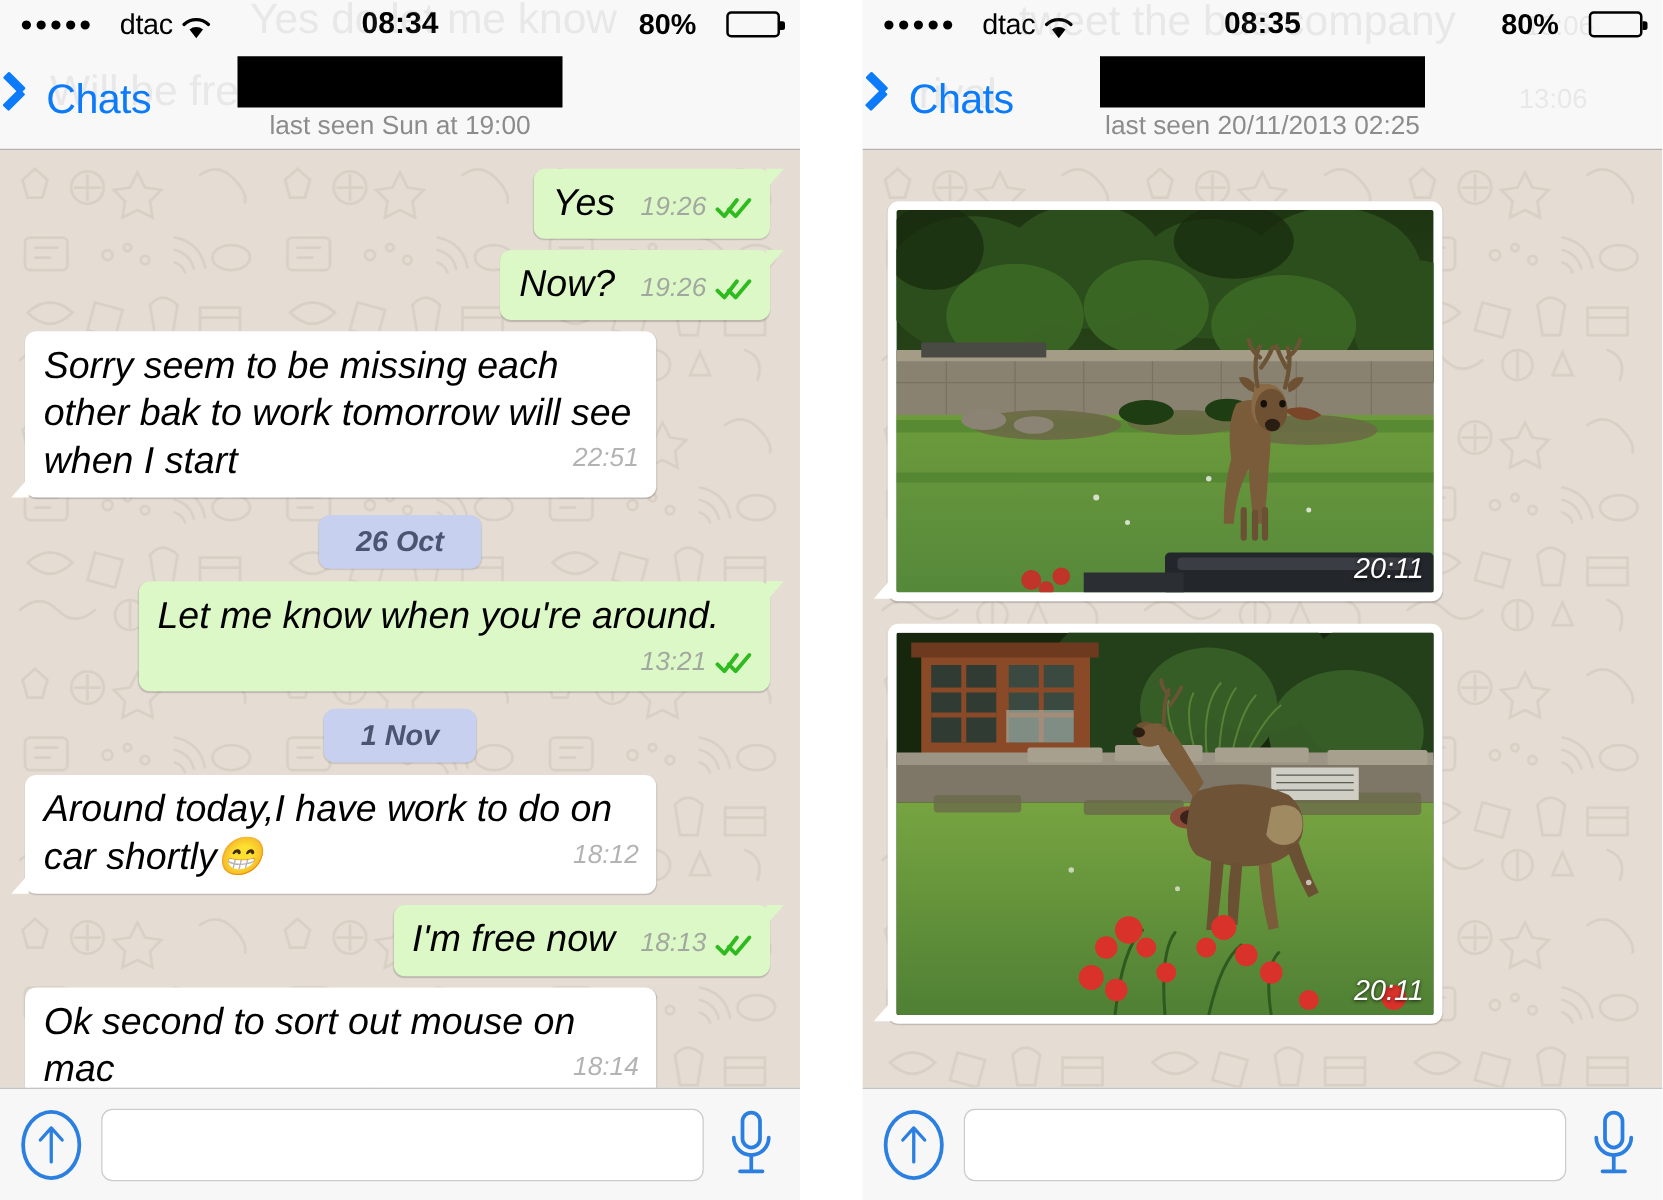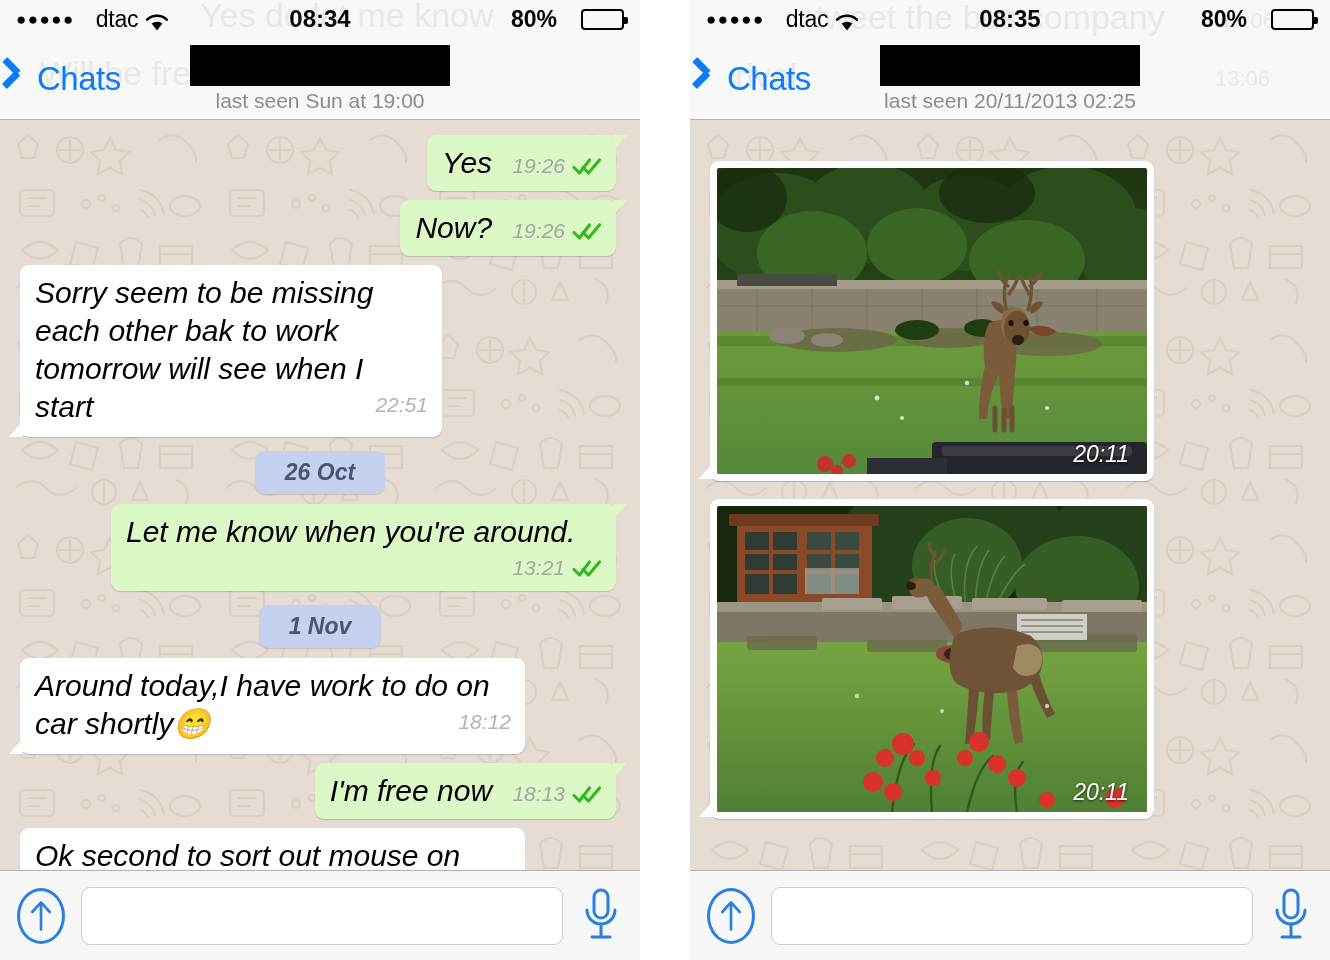--- a/index.html
+++ b/index.html
@@ -160,21 +160,21 @@
   }
   .photo-bubble::after {
     content:""; position:absolute; left:-11px; bottom: 2px;
     width:0; height:0;
     border-right: 14px solid #ffffff;
     border-top: 16px solid transparent;
   }
   .photo { position: relative; width: 430px; height: 306px; overflow: hidden; border-radius: 2px; }
   .photo svg { display:block; width: 100%; height: 100%; }
   .photo .ptime {
-    position: absolute; right: 18px; bottom: 6px;
+    position: absolute; right: 8px; bottom: 6px;
     color: #fff; font-size: 23px;
     text-shadow: 0 1px 3px rgba(0,0,0,0.75);
   }
 
   
   .inputbar {
     flex: 0 0 90px; height: 90px;
     background: #f7f7f7;
     border-top: 1px solid #b2b2b2;
     display: flex; align-items: center;
@@ -290,21 +290,21 @@
               <span class="time">19:26</span>
               <svg class="ticks" viewBox="0 0 30 18">
                 <path d="M2 10.5 L7.5 16 L17.5 3" stroke="#2fbb1f" stroke-width="3.1" fill="none" stroke-linecap="round" stroke-linejoin="round"></path>
                 <path d="M11 10.5 L16.5 16 L27.5 3" stroke="#2fbb1f" stroke-width="3.1" fill="none" stroke-linecap="round" stroke-linejoin="round"></path>
               </svg>
             </span>
           </div>
         </div>
 
         <div class="row in">
-          <div class="bubble in multiline" style="width:422px">
+          <div class="bubble in multiline" style="width:505px">
             <span class="btext">Sorry seem to be missing each other bak to work tomorrow will see when I start</span>
             <span class="meta">
               <span class="time">22:51</span>
             </span>
           </div>
         </div>
 
         <div class="daterow">
           <div class="datepill">26 Oct</div>
         </div>

